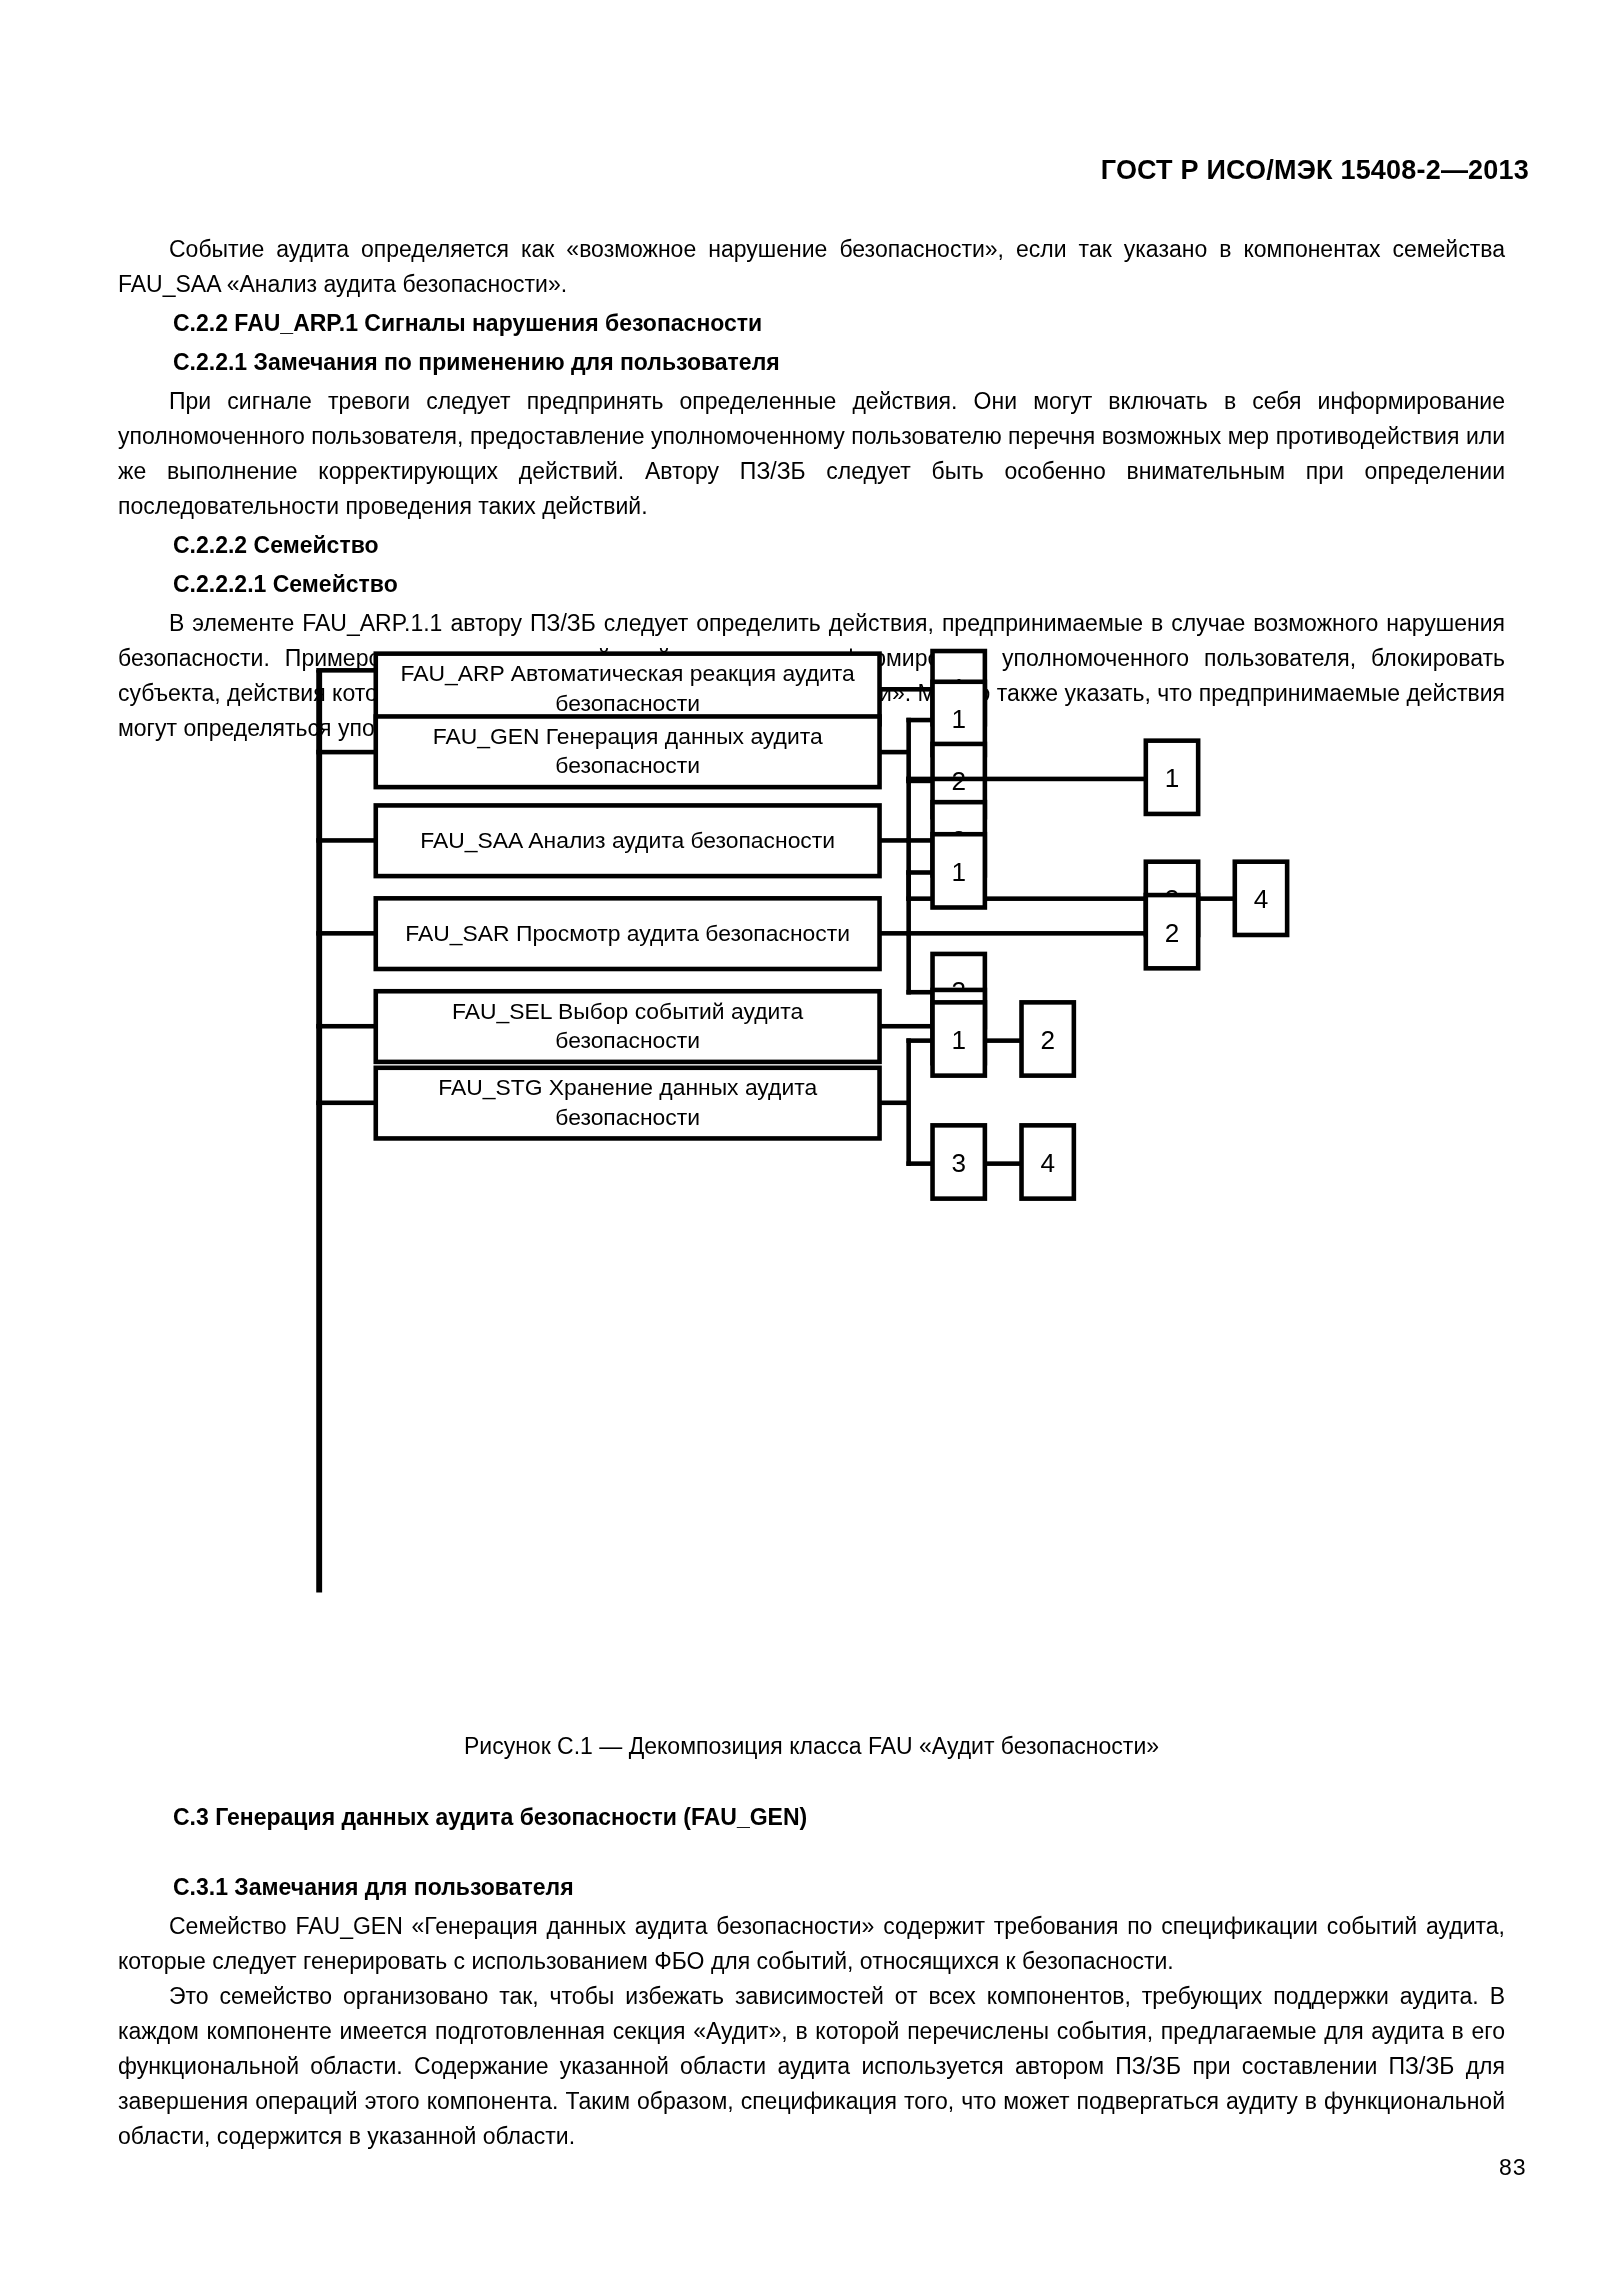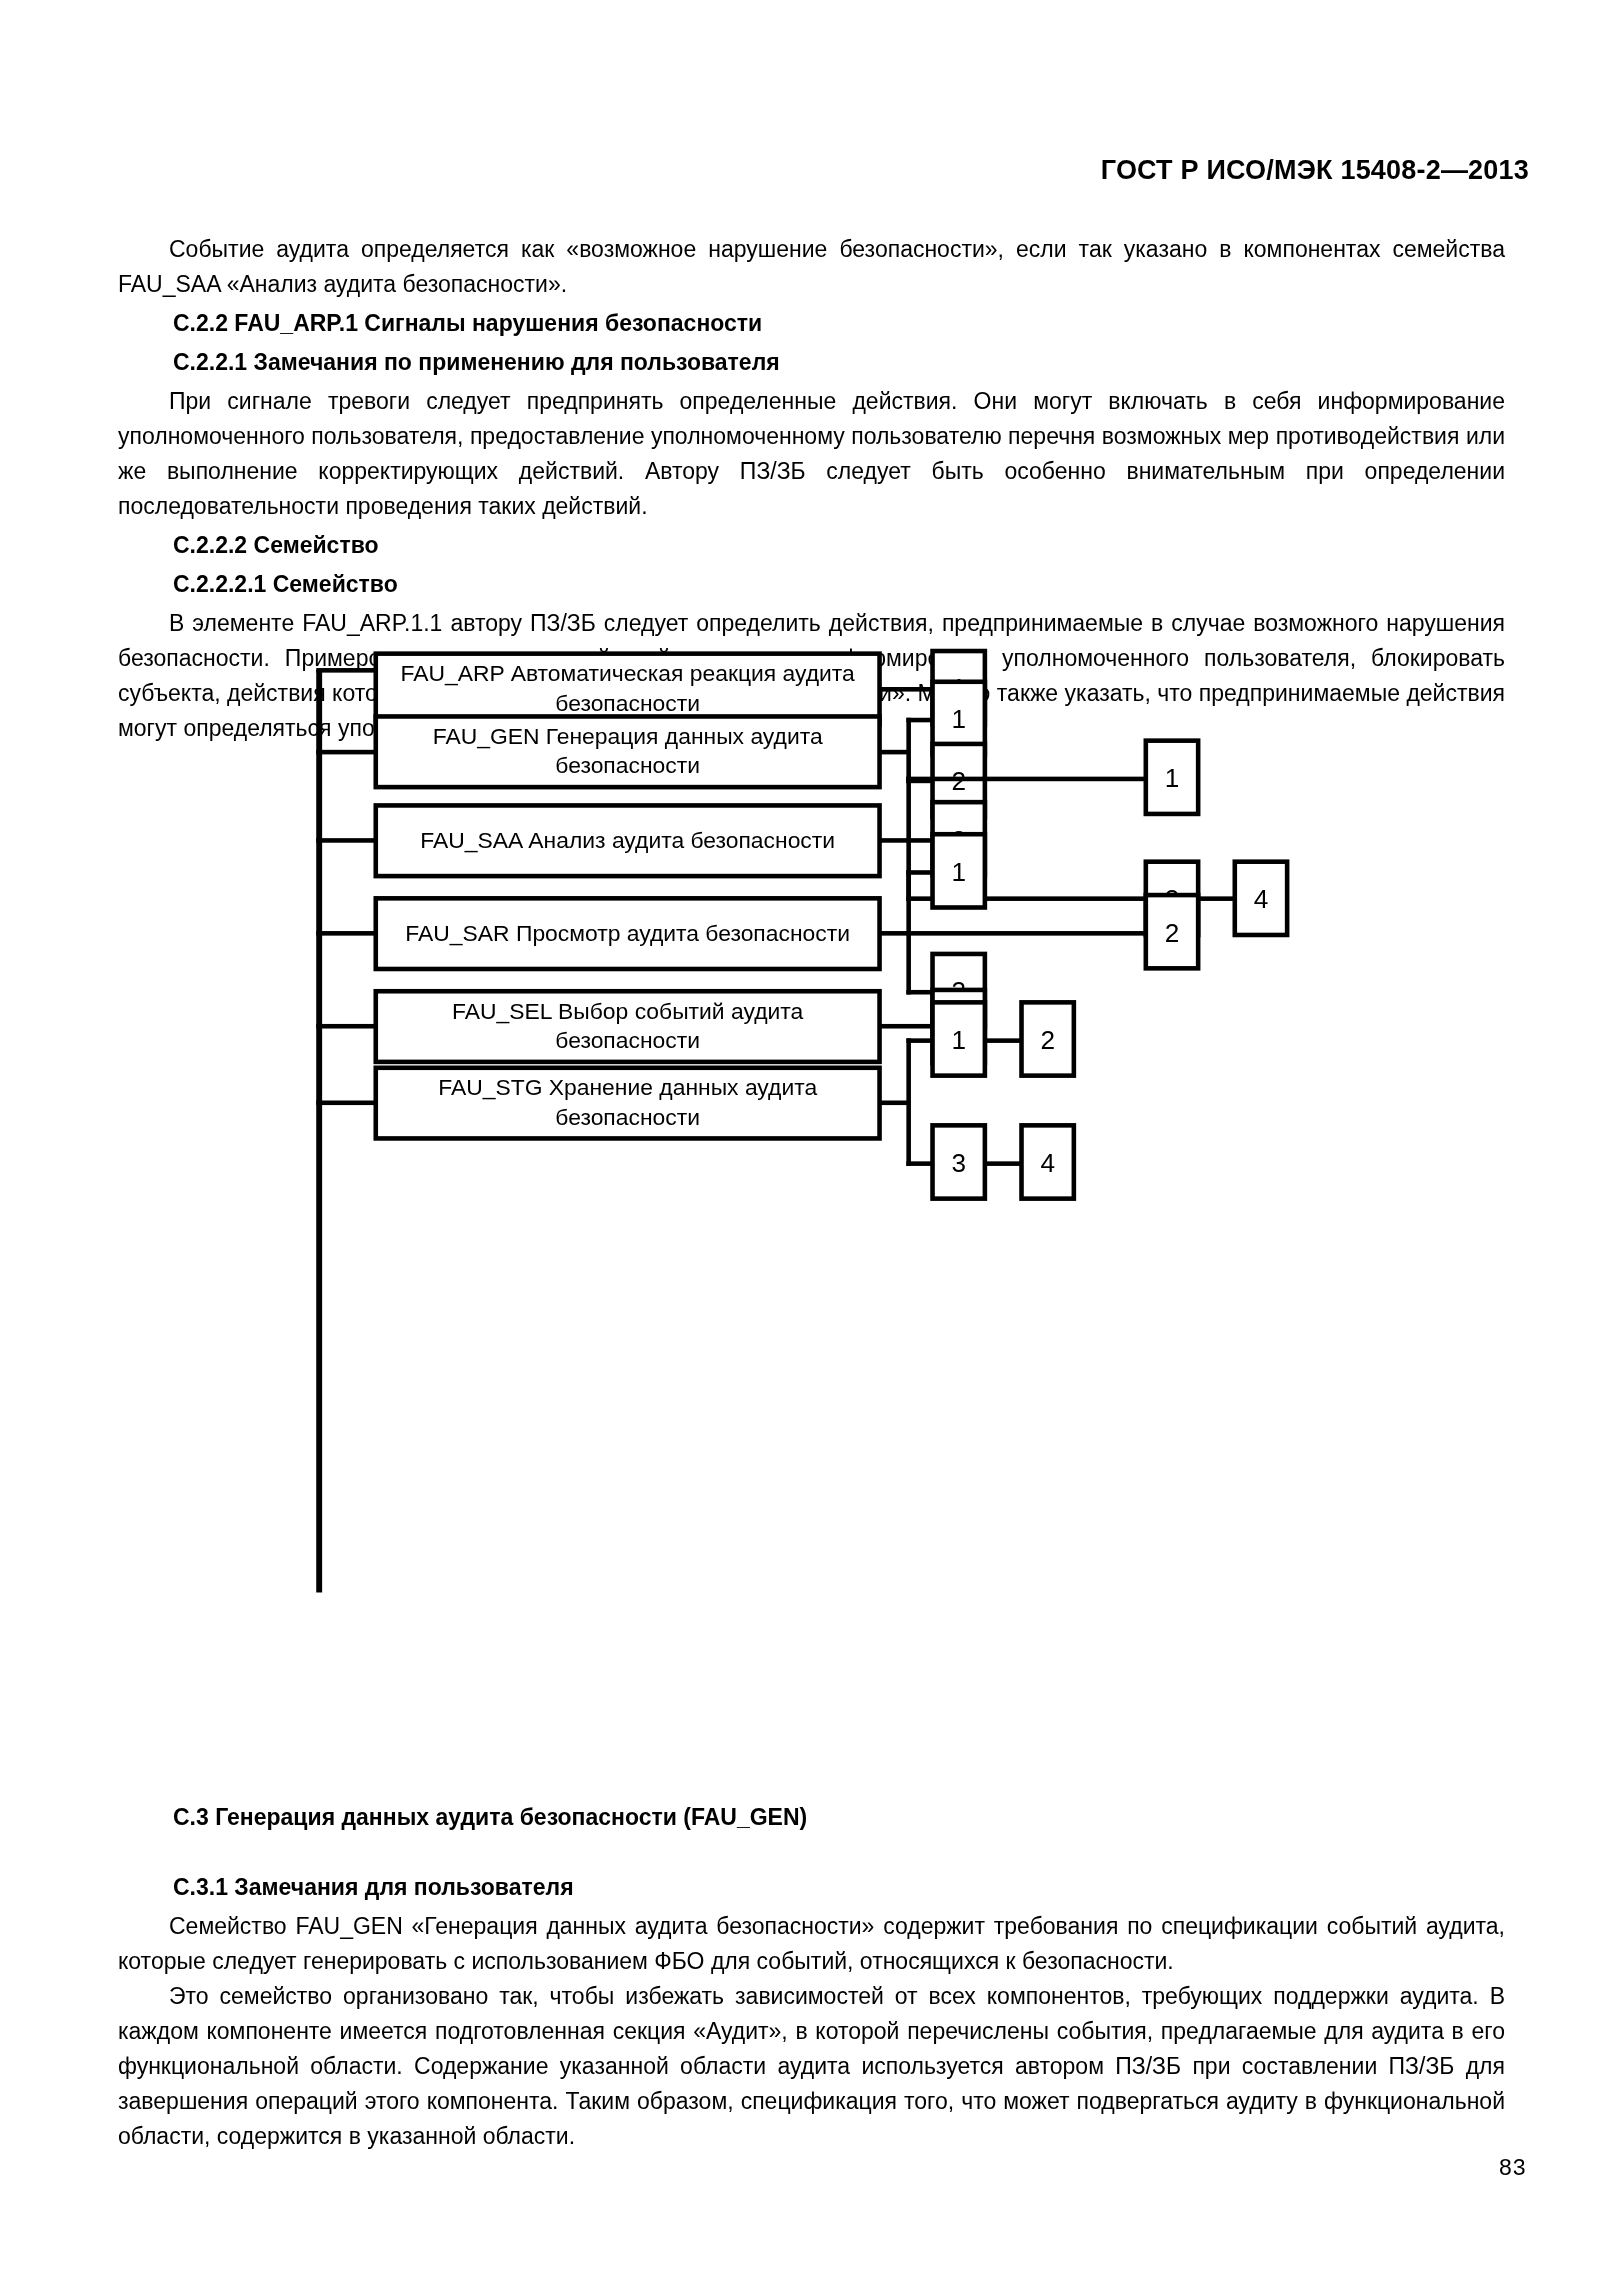--- a/index.html
+++ b/index.html
@@ -230,20 +230,21 @@
         <text class="numtext" x="1285" y="822" text-anchor="middle">3</text>
 
         <rect x="1325" y="806" width="60" height="7" fill="#000"></rect>
         <rect x="1381" y="751" width="80" height="112" fill="#fff" stroke="#000" stroke-width="7"></rect>
         <text class="numtext" x="1421" y="822" text-anchor="middle">4</text>
       </g>
 
     </svg>
   </div>
 
+  <div class="fig-caption">Рисунок С.1 — Декомпозиция класса FAU «Аудит безопасности»</div>
 
   <div class="col" style="top:1780px;">
     <p class="heading">С.3 Генерация данных аудита безопасности (FAU_GEN)</p>
     <p class="heading" style="margin-top:35px;">С.3.1 Замечания для пользователя</p>
     <p class="para indent lastline-left">Семейство FAU_GEN «Генерация данных аудита безопасности» содержит требования по спецификации событий аудита, которые следует генерировать с использованием ФБО для событий, относящихся к безопасности.</p>
     <p class="para indent lastline-left">Это семейство организовано так, чтобы избежать зависимостей от всех компонентов, требующих поддержки аудита. В каждом компоненте имеется подготовленная секция «Аудит», в которой перечислены события, предлагаемые для аудита в его функциональной области. Содержание указанной области аудита используется автором ПЗ/ЗБ при составлении ПЗ/ЗБ для завершения операций этого компонента. Таким образом, спецификация того, что может подвергаться аудиту в функциональной области, содержится в указанной области.</p>
   </div>
 
   <div class="page-number">83</div>
 

